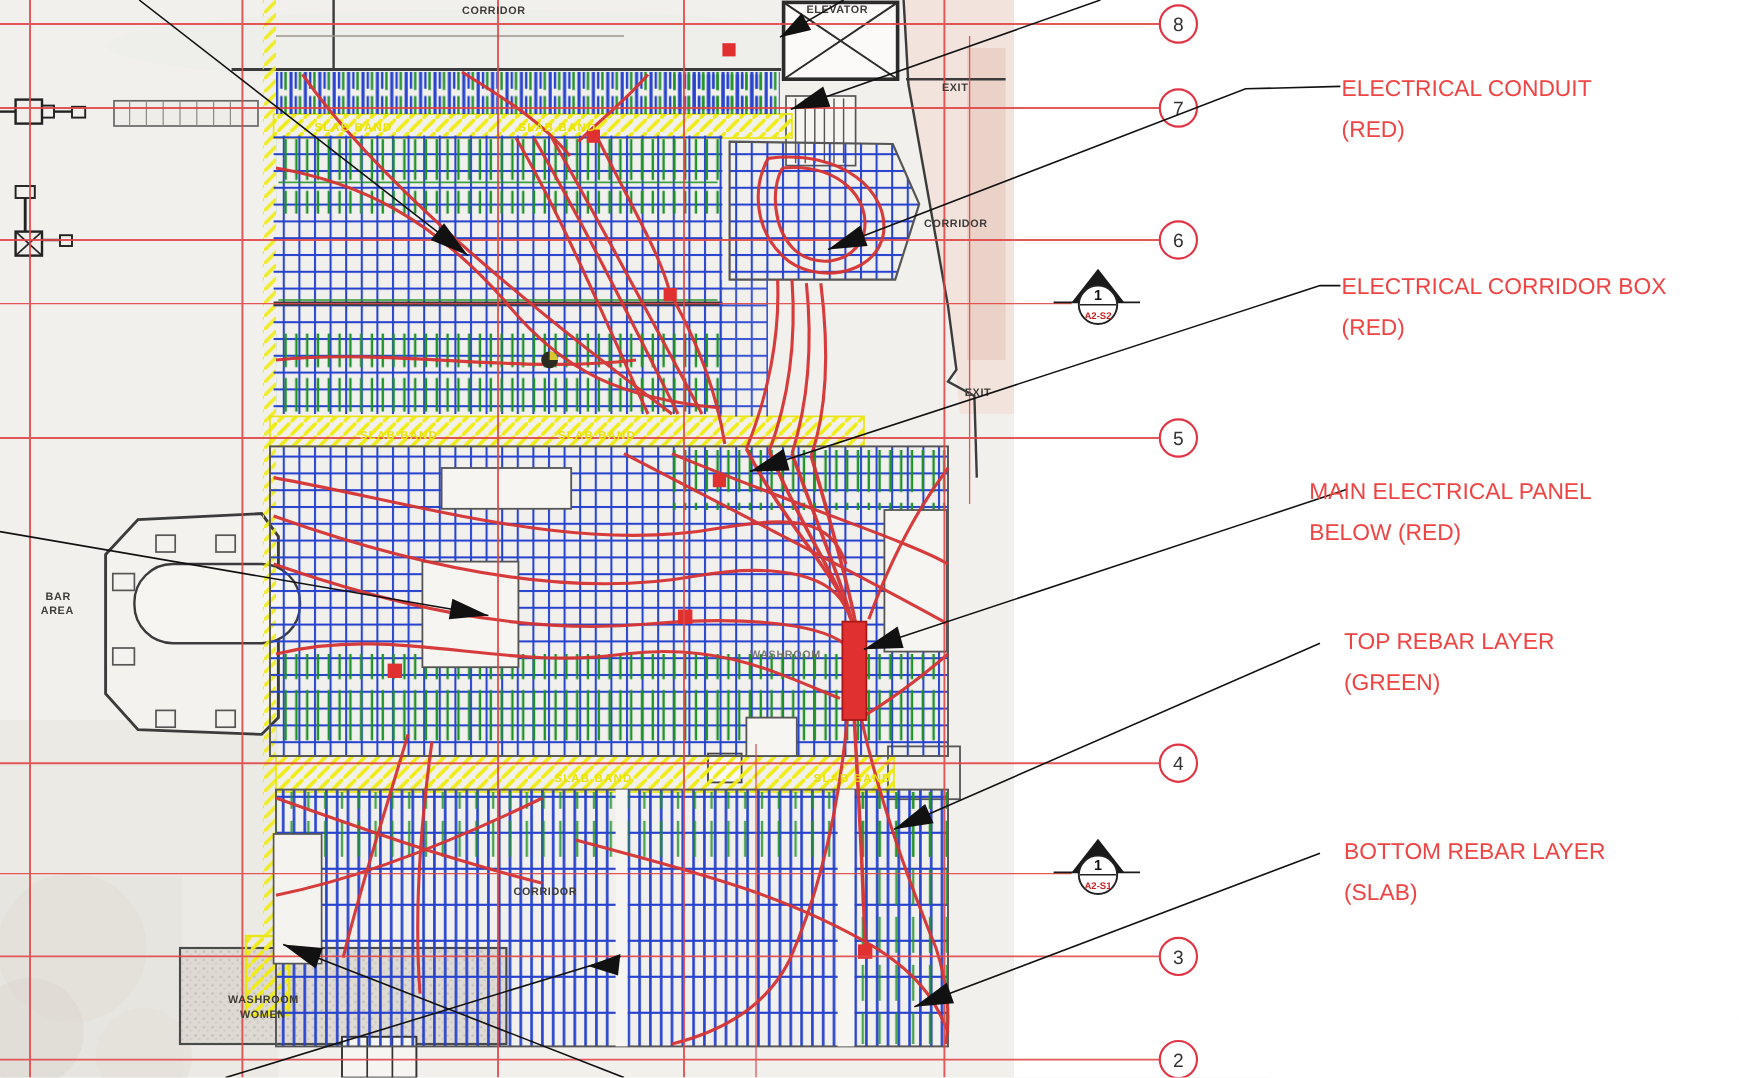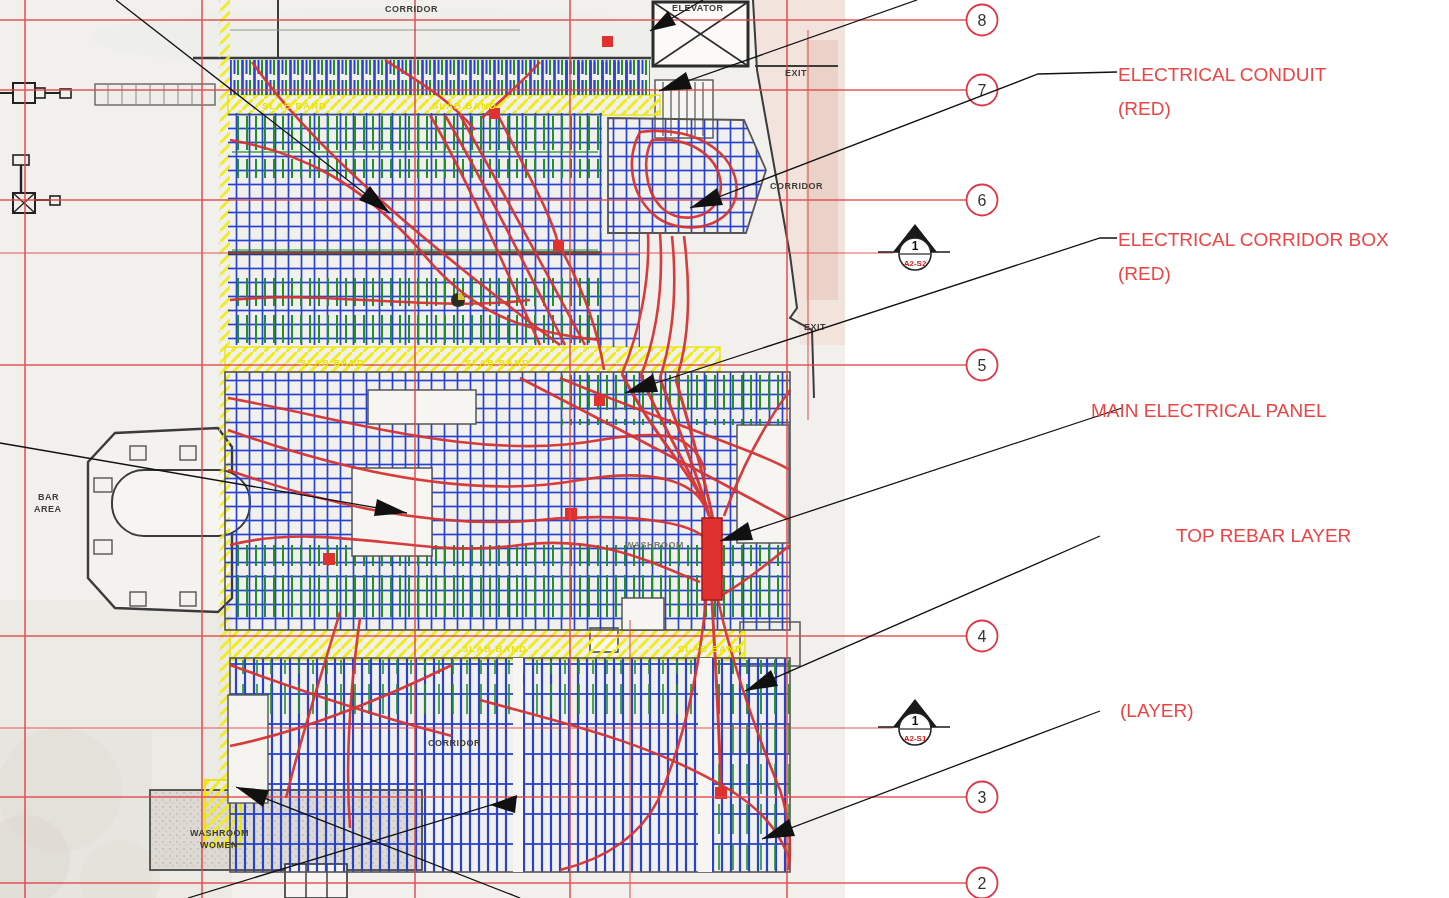--- a/index.html
+++ b/index.html
@@ -354,19 +354,22 @@
 <div class="callout" style="left:1118px;top:58px">
   <span>ELECTRICAL CONDUIT</span>
   <span>(RED)</span>
 </div>
 <div class="callout" style="left:1118px;top:223px">
   <span>ELECTRICAL CORRIDOR BOX</span>
   <span>(RED)</span>
 </div>
 <div class="callout" style="left:1091px;top:394px">
   <span>MAIN ELECTRICAL PANEL</span>
-</div>
-<div class="callout" style="left:1176px;top:519px">
+  <span>BELOW (RED)</span>
+</div>
+<div class="callout" style="left:1120px;top:519px">
   <span>TOP REBAR LAYER</span>
+  <span>(GREEN)</span>
 </div>
 <div class="callout" style="left:1120px;top:694px">
-  <span>(LAYER)</span>
+  <span>BOTTOM REBAR LAYER</span>
+  <span>(SLAB)</span>
 </div>
 
 </body></html>

